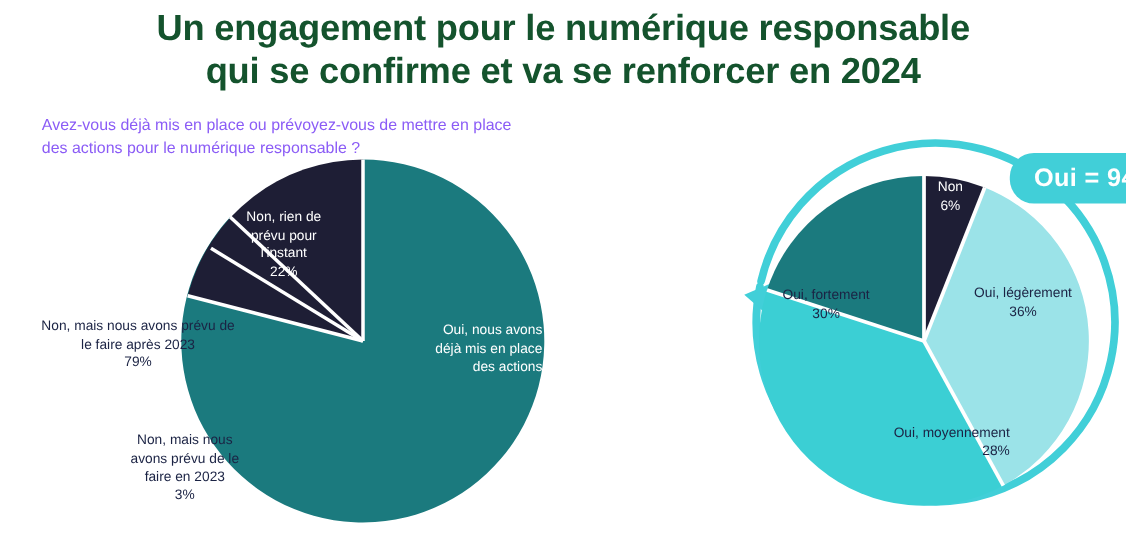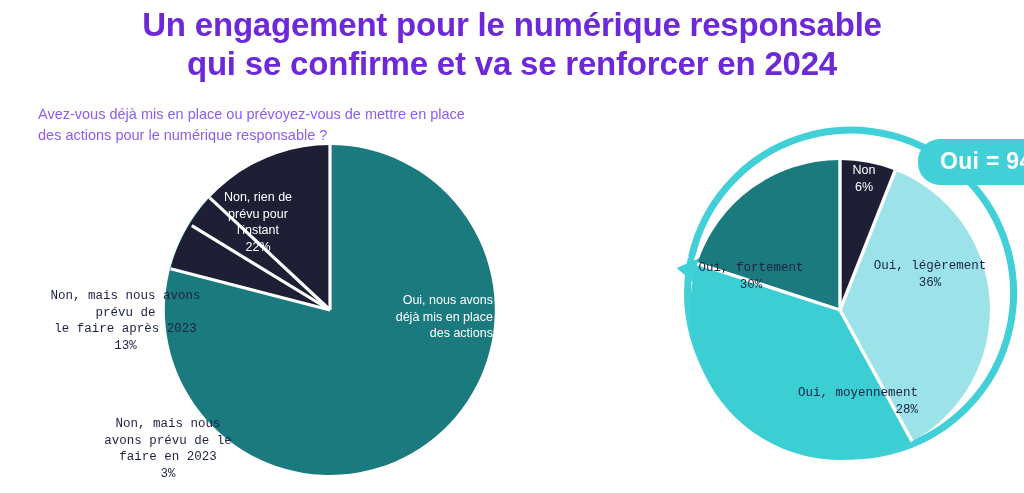--- a/index.html
+++ b/index.html
@@ -19,21 +19,21 @@
   
   .title {
     position: absolute;
     left: 0;
     top: 6px;
     width: 1024px;
     text-align: center;
     font-size: 33px;
     line-height: 1.18;
     font-weight: bold;
-    color: #6d28d9;
+    color: #14532d;
     letter-spacing: -0.2px;
     padding: 0 60px;
     box-sizing: border-box;
   }
   .title span { display: block; }
 
   
   .panel { position: absolute; top: 0; height: 493px; }
   .panel-left  { left: 0;   width: 520px; }
   .panel-right { left: 520px; width: 504px; }
@@ -53,21 +53,21 @@
   .pie-wrap svg { display: block; overflow: visible; }
 
   .slice-label {
     position: absolute;
     text-align: center;
     font-size: 12.5px;
     line-height: 1.32;
     pointer-events: none;
   }
   .slice-label .pct { display: block; }
-  .lbl-dark  { color: #1B2344; font-family: Liberation Mono, monospace; }
+  .lbl-dark  { color: #1B2344; }
   .lbl-light { color: #ffffff; }
 
   
   .badge {
     position: absolute;
     background: #41CFD8;
     color: #ffffff;
     font-size: 23px;
     font-weight: bold;
     border-radius: 22px 22px 22px 22px;
@@ -117,24 +117,24 @@
       <span>Non, rien de</span><br>
       <span>prévu pour</span><br>
       <span>l'instant</span>
       <span class="pct">22%</span>
     </div>
   </div>
 
   <div class="slice-label lbl-dark" style="left:28px; top:288px; width:195px;">
     <span>Non, mais nous avons prévu de</span><br>
     <span>le faire après 2023</span>
-    <span class="pct">13%</span>
+    <span class="pct">79%</span>
   </div>
 
-  <div class="slice-label lbl-dark" style="left:88px; top:392px; width:160px;margin-top:24px;">
+  <div class="slice-label lbl-dark" style="left:88px; top:392px; width:160px;">
     <span>Non, mais nous</span><br>
     <span>avons prévu de le</span><br>
     <span>faire en 2023</span>
     <span class="pct">3%</span>
   </div>
 </div>
 
 <div class="panel panel-right">
 
 

